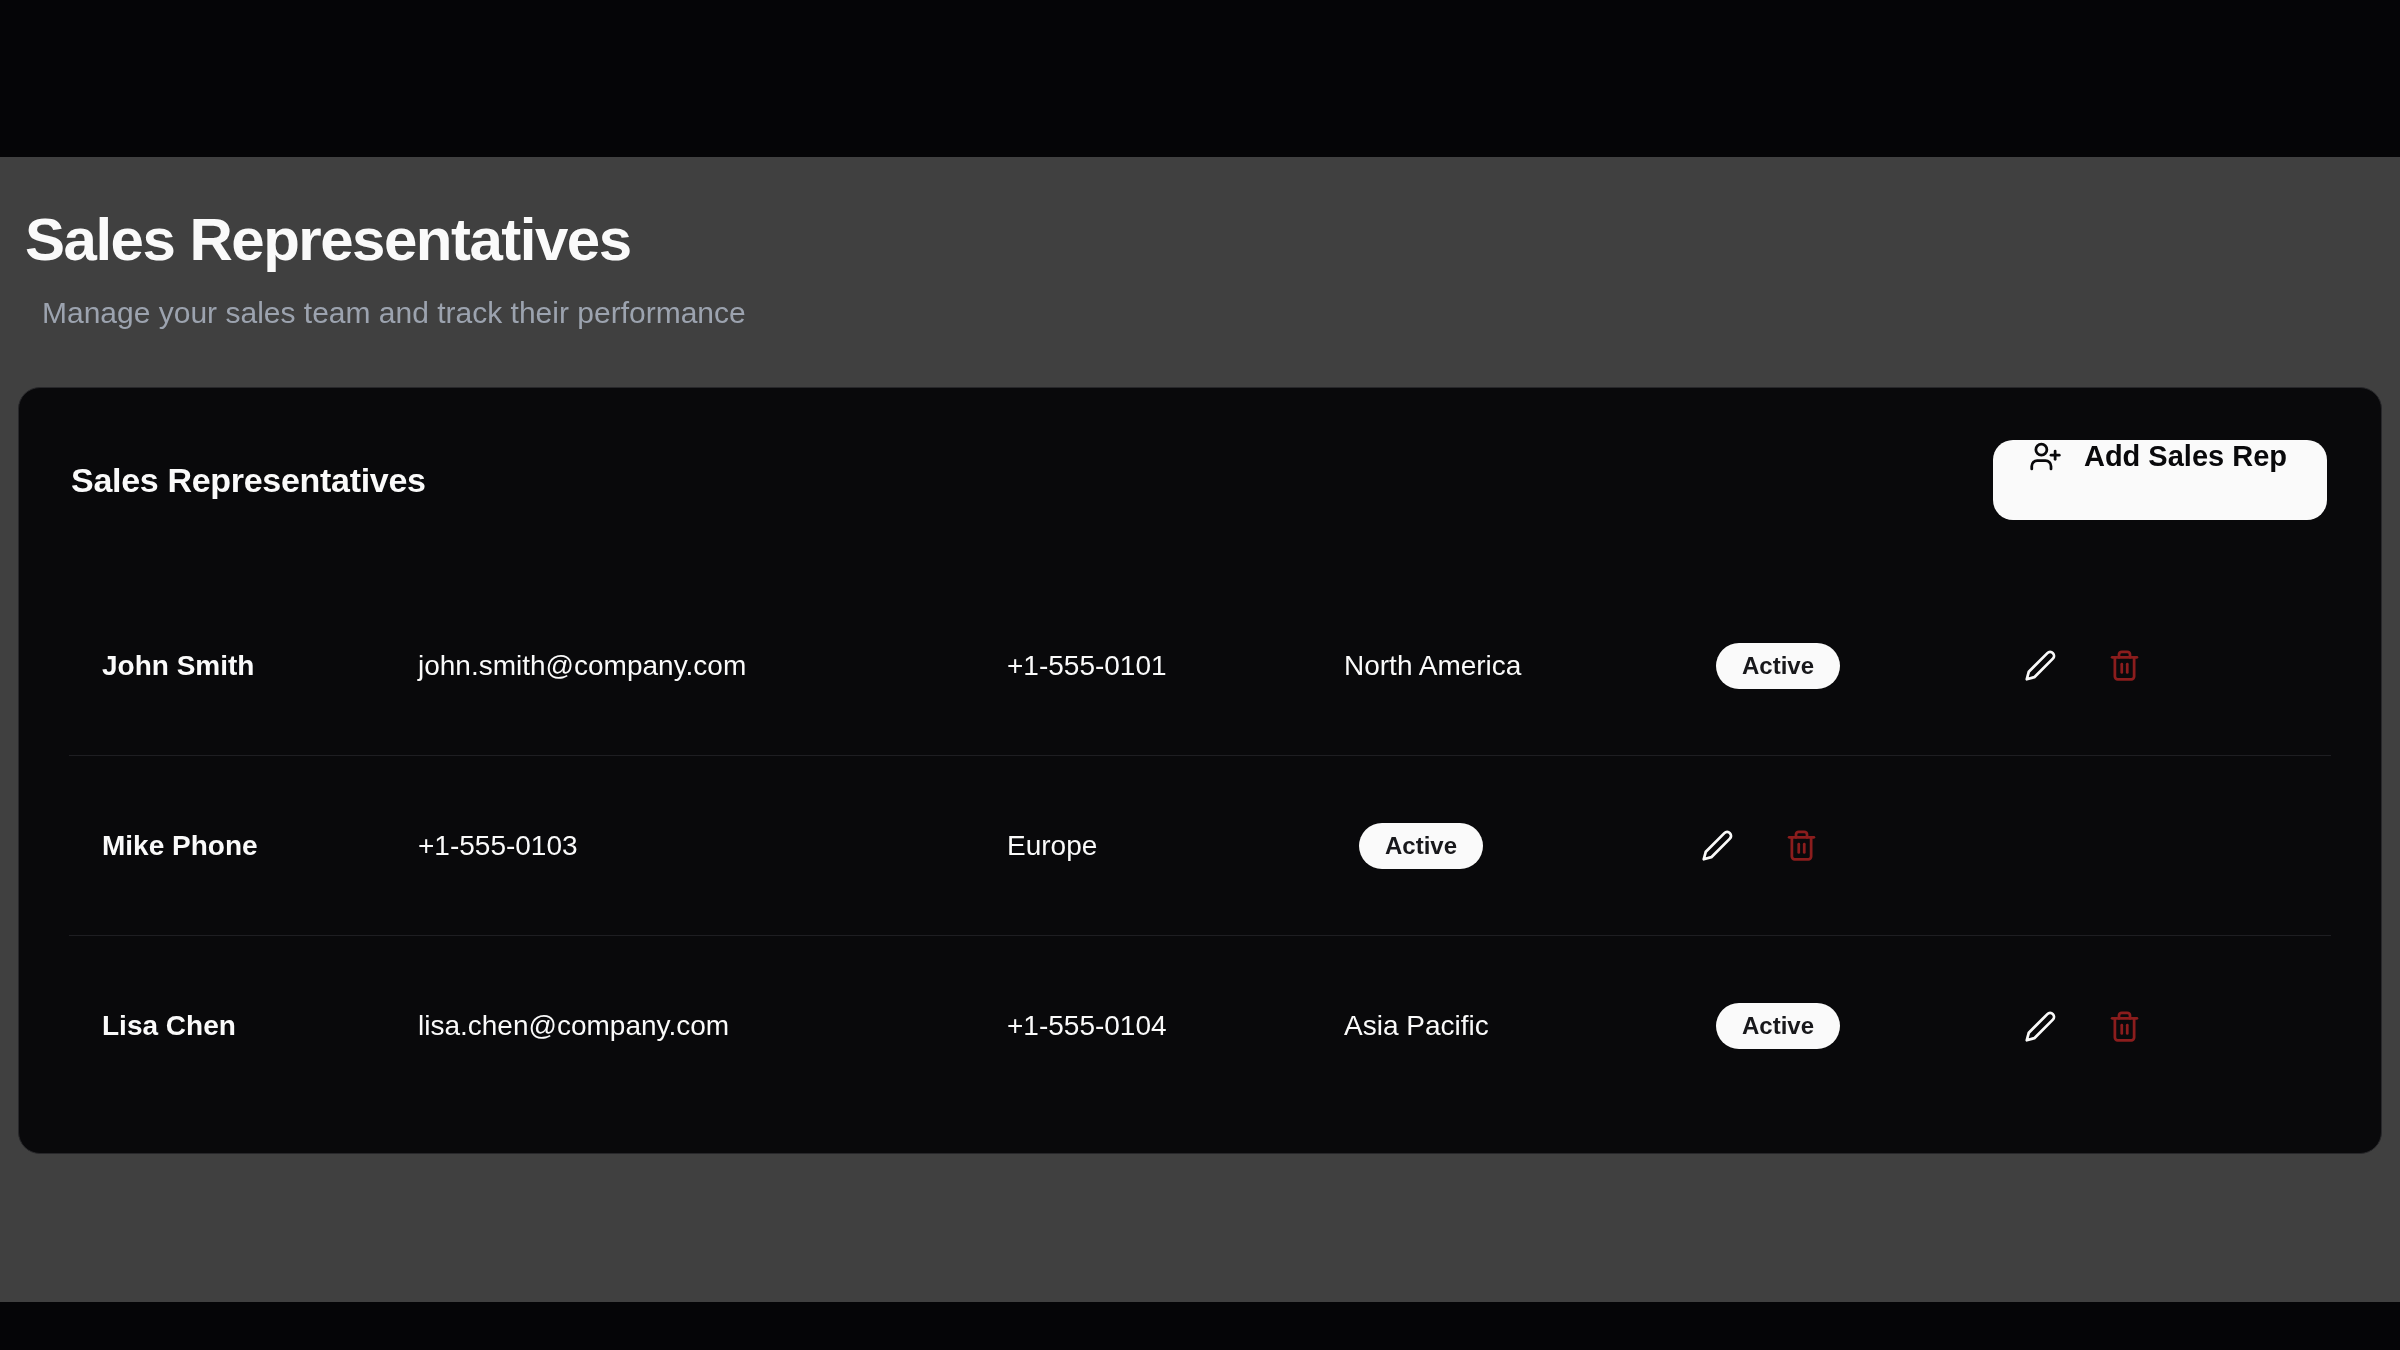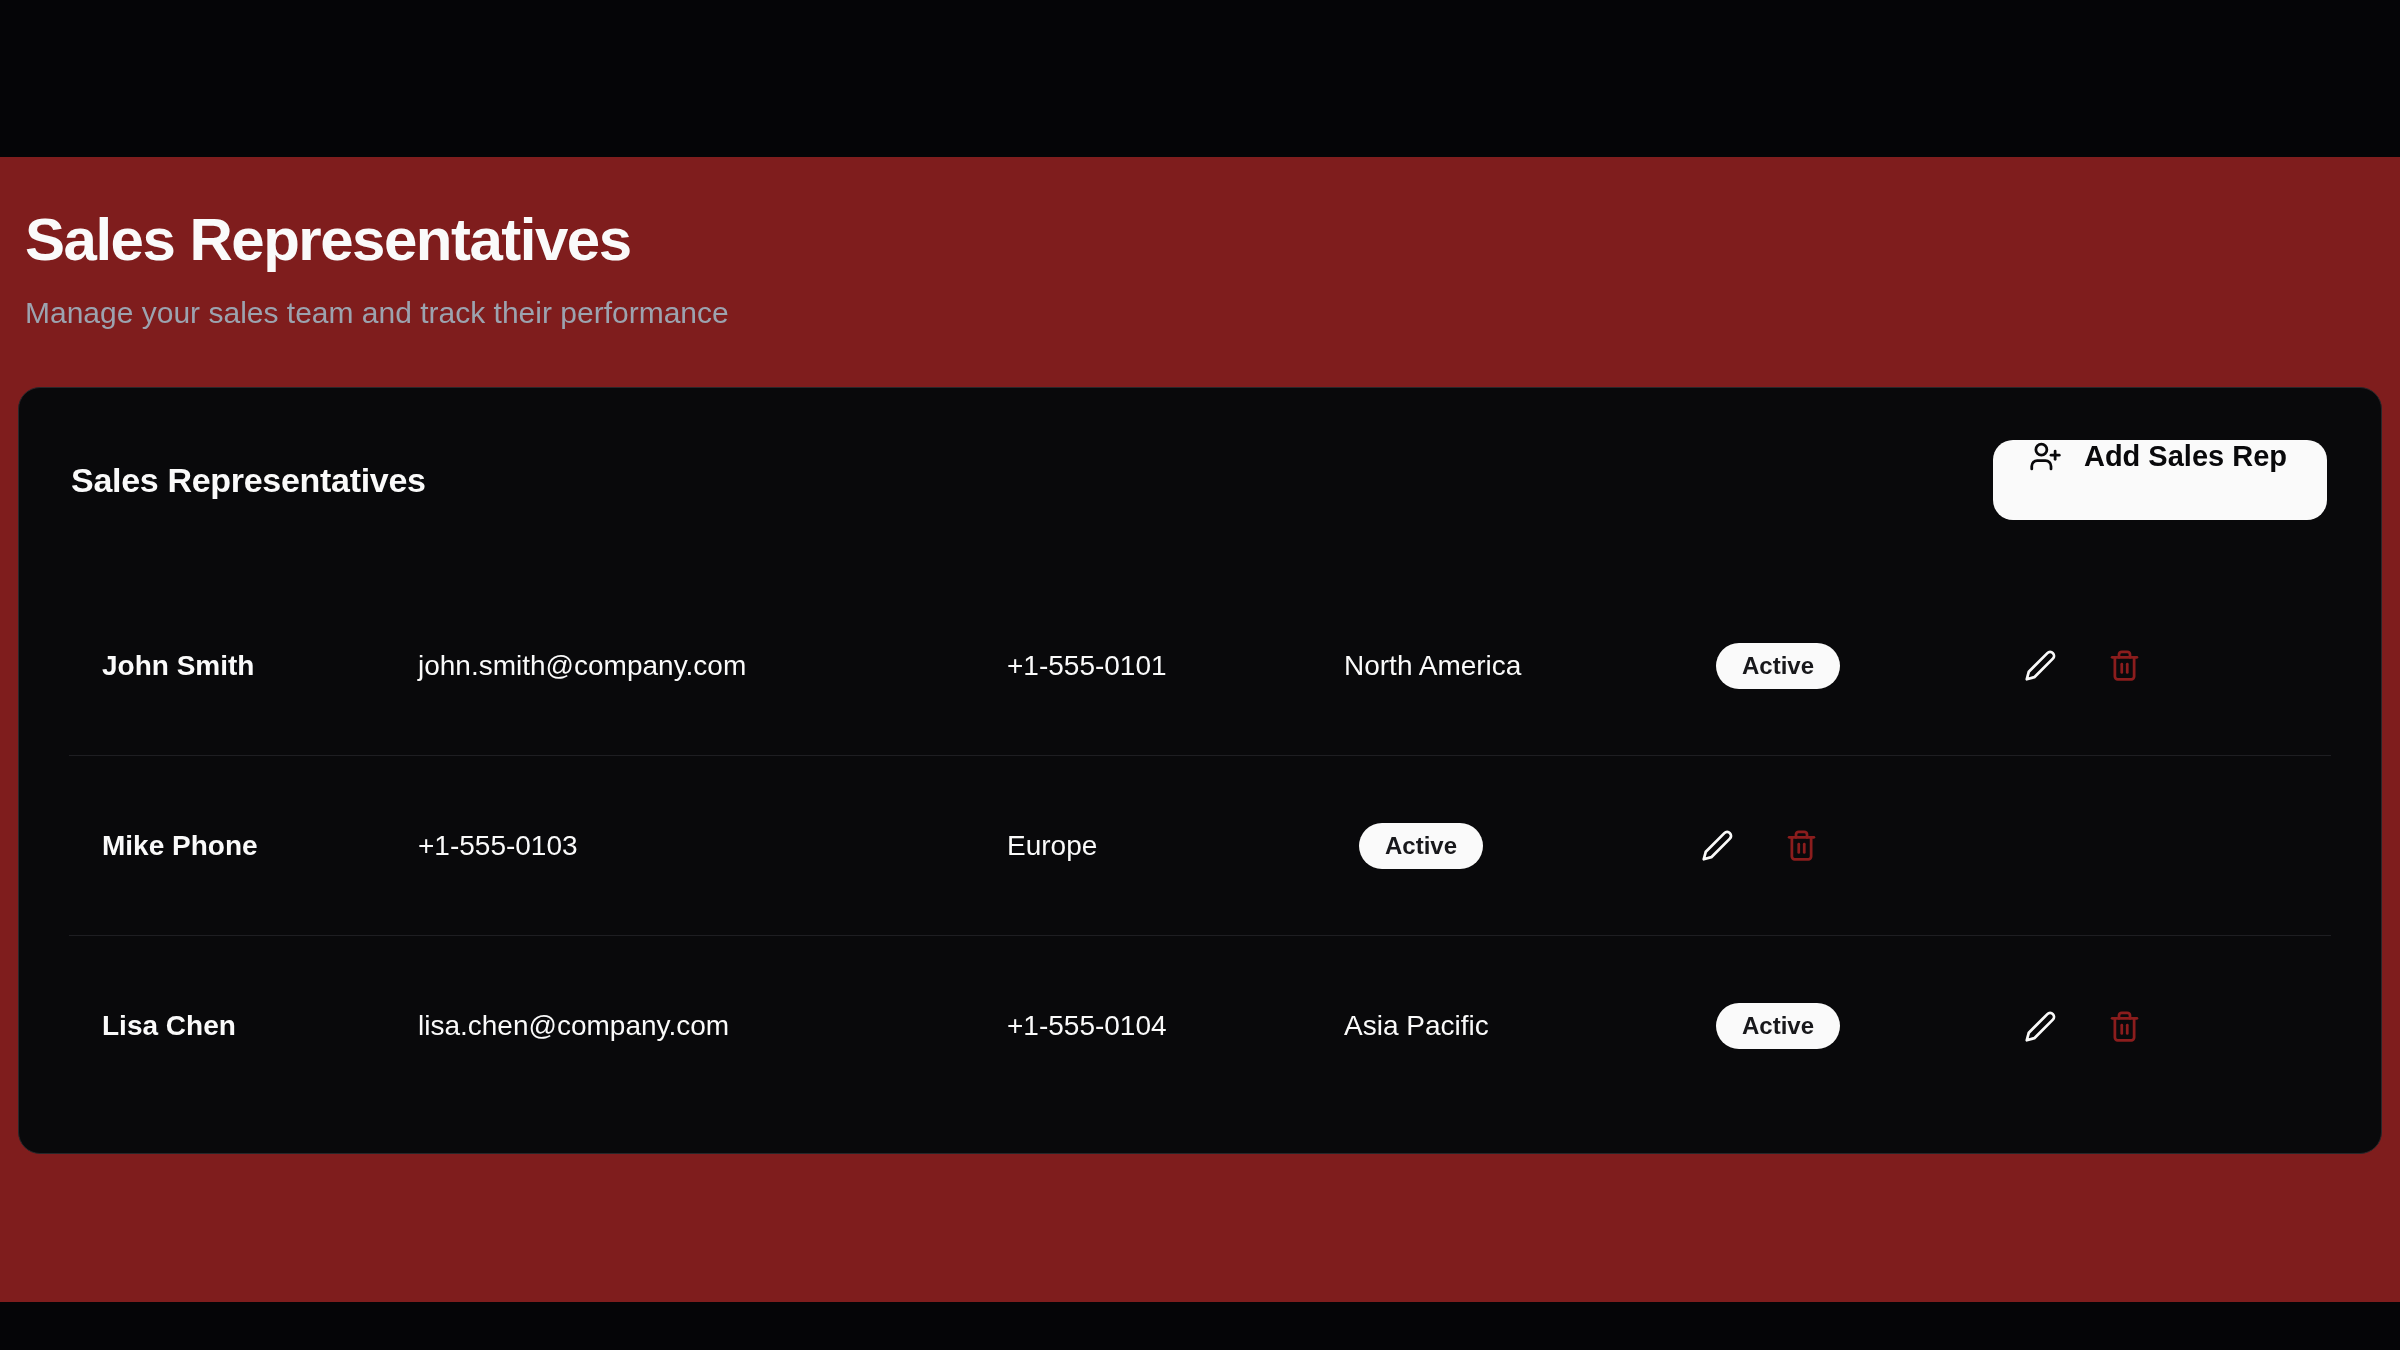--- a/index.html
+++ b/index.html
@@ -6,35 +6,35 @@
   html, body {
     width: 2400px; height: 1350px;
     overflow: hidden;
     background: #050507;
     font-family: "Liberation Sans", "DejaVu Sans", sans-serif;
     -webkit-font-smoothing: antialiased;
   }
   .viewport {
     position: absolute; left: 0; top: 157px;
     width: 2400px; height: 1145px;
-    background: #7f1d1d;
+    background: #404040;
   }
   .page {
     padding: 50px 18px 0 18px;
   }
   .page-title {
     margin-left: 7px;
     font-size: 60px;
     font-weight: 700;
     letter-spacing: -1.5px;
     color: #fafafa;
     line-height: 1.1;
   }
   .page-subtitle {
-    margin-left: 7px;
+    margin-left: 24px;
     margin-top: 22px;
     font-size: 30px;
     font-weight: 400;
     color: #9ca3af;
     line-height: 1.2;
   }
   .card {
     margin-top: 56px;
     width: 2364px;
     height: 767px;

